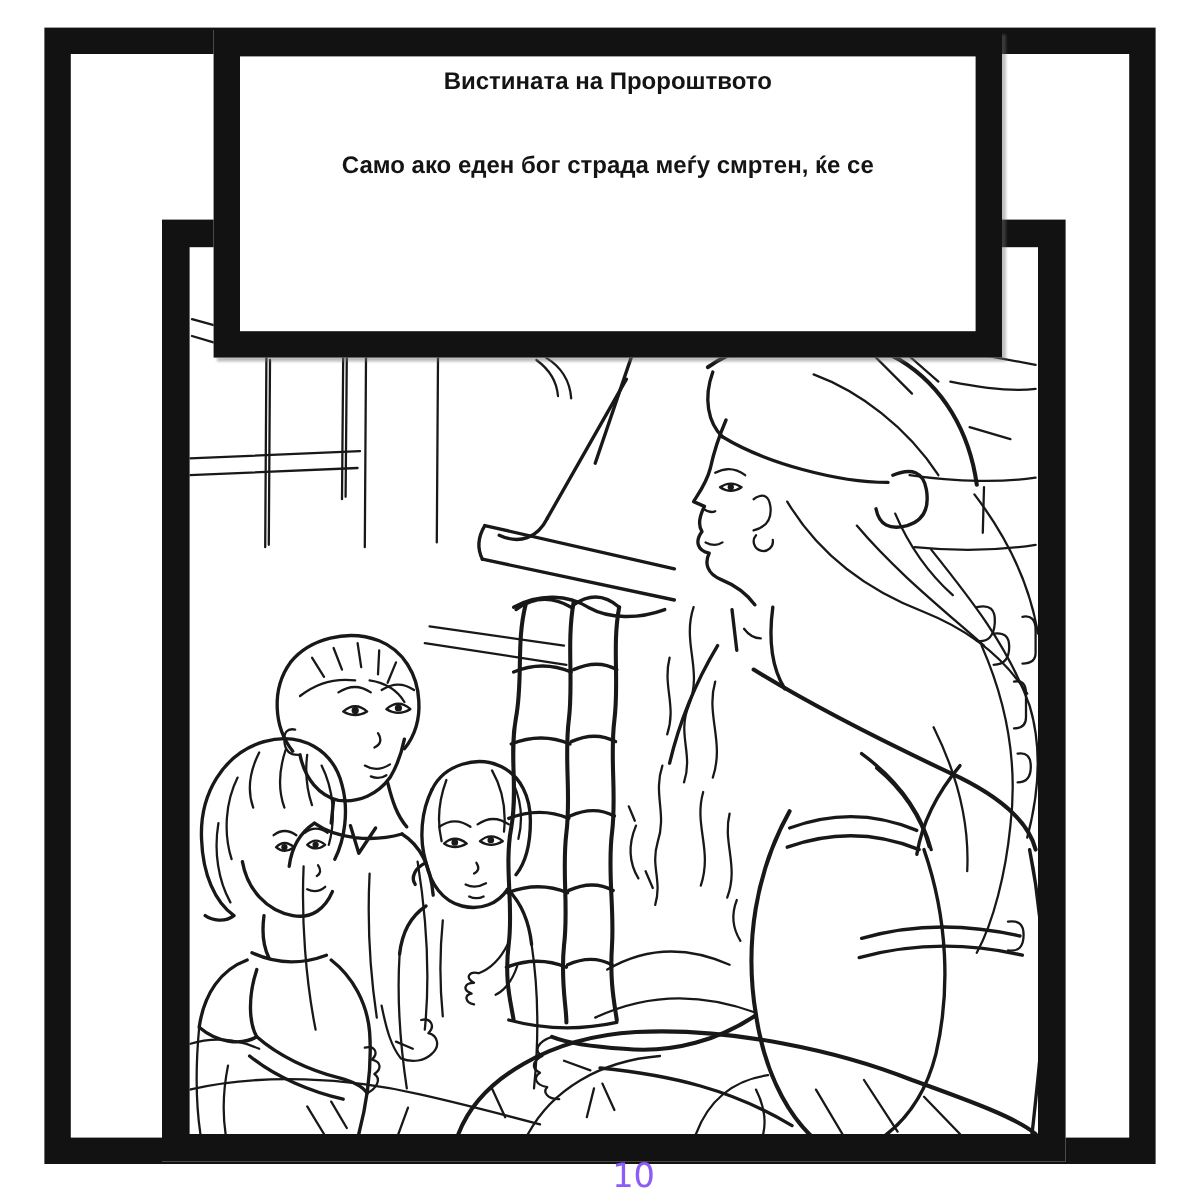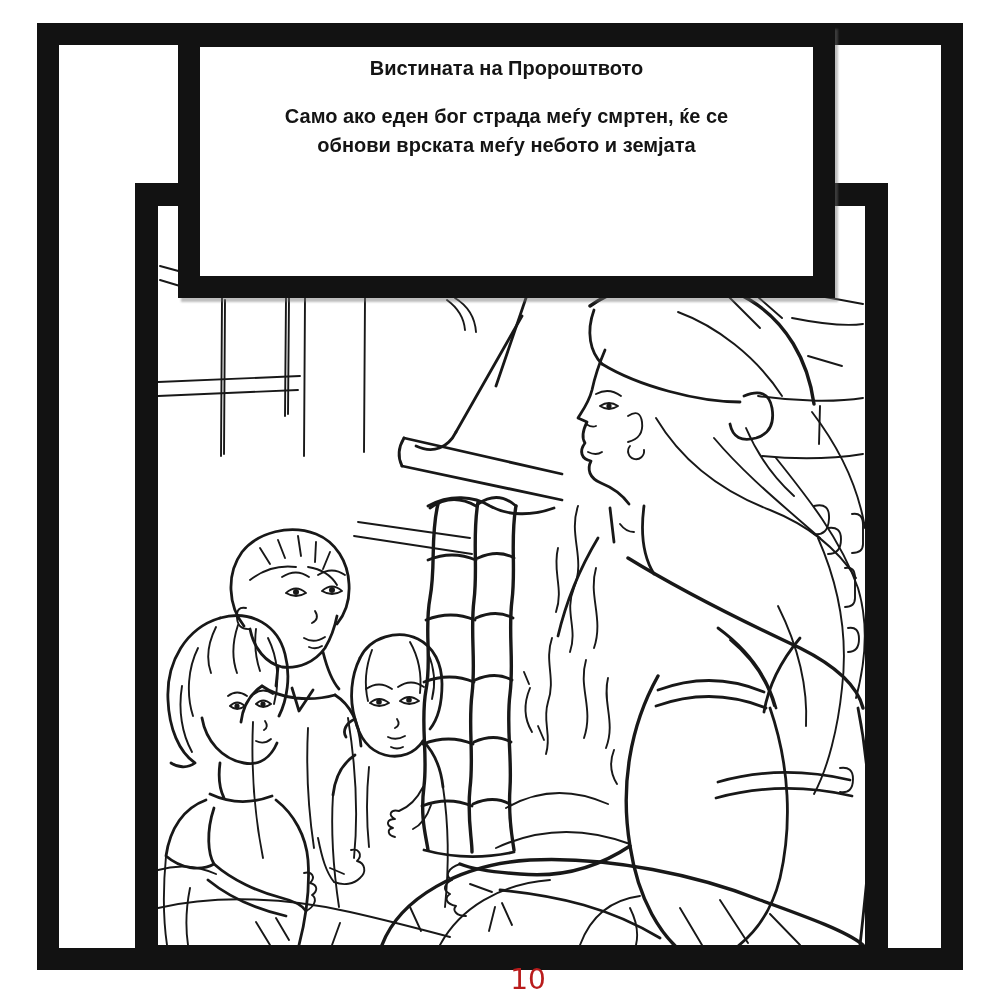--- a/index.html
+++ b/index.html
@@ -17,24 +17,24 @@
   }
   .panel svg{display:block;width:707px;height:739px;}
   .caption{
     position:absolute;left:178px;top:25px;width:657px;height:273px;
     border:22px solid #121212;box-sizing:border-box;background:#ffffff;
     text-align:center;color:#141414;
     font-weight:700;font-size:20px;line-height:29px;
     padding-top:7px;
     box-shadow:3px 4px 2px rgba(110,110,110,0.45);
   }
-  .caption-title{margin-bottom:19px;}
+  .caption-title{margin-bottom:41px;}
   .page-number{
     position:absolute;left:428px;top:963px;width:200px;text-align:center;
-    font-family:"DejaVu Sans", sans-serif;font-size:28px;color:#b91c1c;
+    font-family:"DejaVu Sans", sans-serif;font-size:28px;color:#8b5cf6;
   }
   .ln{fill:none;stroke:#181818;stroke-width:2.8;stroke-linecap:round;stroke-linejoin:round;}
   .fine{stroke-width:1.9;}
   .thick{stroke-width:3.4;}
   .pupil{fill:#181818;stroke:none;}
 </style>
 </head>
 <body>
 
 <div class="page">
@@ -221,18 +221,17 @@
         <path d="M0,702 C60,688 132,692 192,706 C232,715 262,723 292,731"></path>
         <path d="M0,664 C20,658 40,660 58,668"></path>
         <path d="M98,716 L112,739 M118,712 L131,734 M182,717 L174,739 M252,701 L263,725 M337,701 L331,725 M344,697 L354,719"></path>
       </g>
     </svg>
   </div>
 
   <div class="caption">
     <div class="caption-title">Вистината на Пророштвото</div>
     <div class="caption-line">Само ако еден бог страда меѓу смртен, ќе се</div>
-    <div class="caption-line">обнови врската меѓу небото и земјата</div>
   </div>
 
   <div class="page-number">10</div>
 
 </div>
 
 </body></html>

